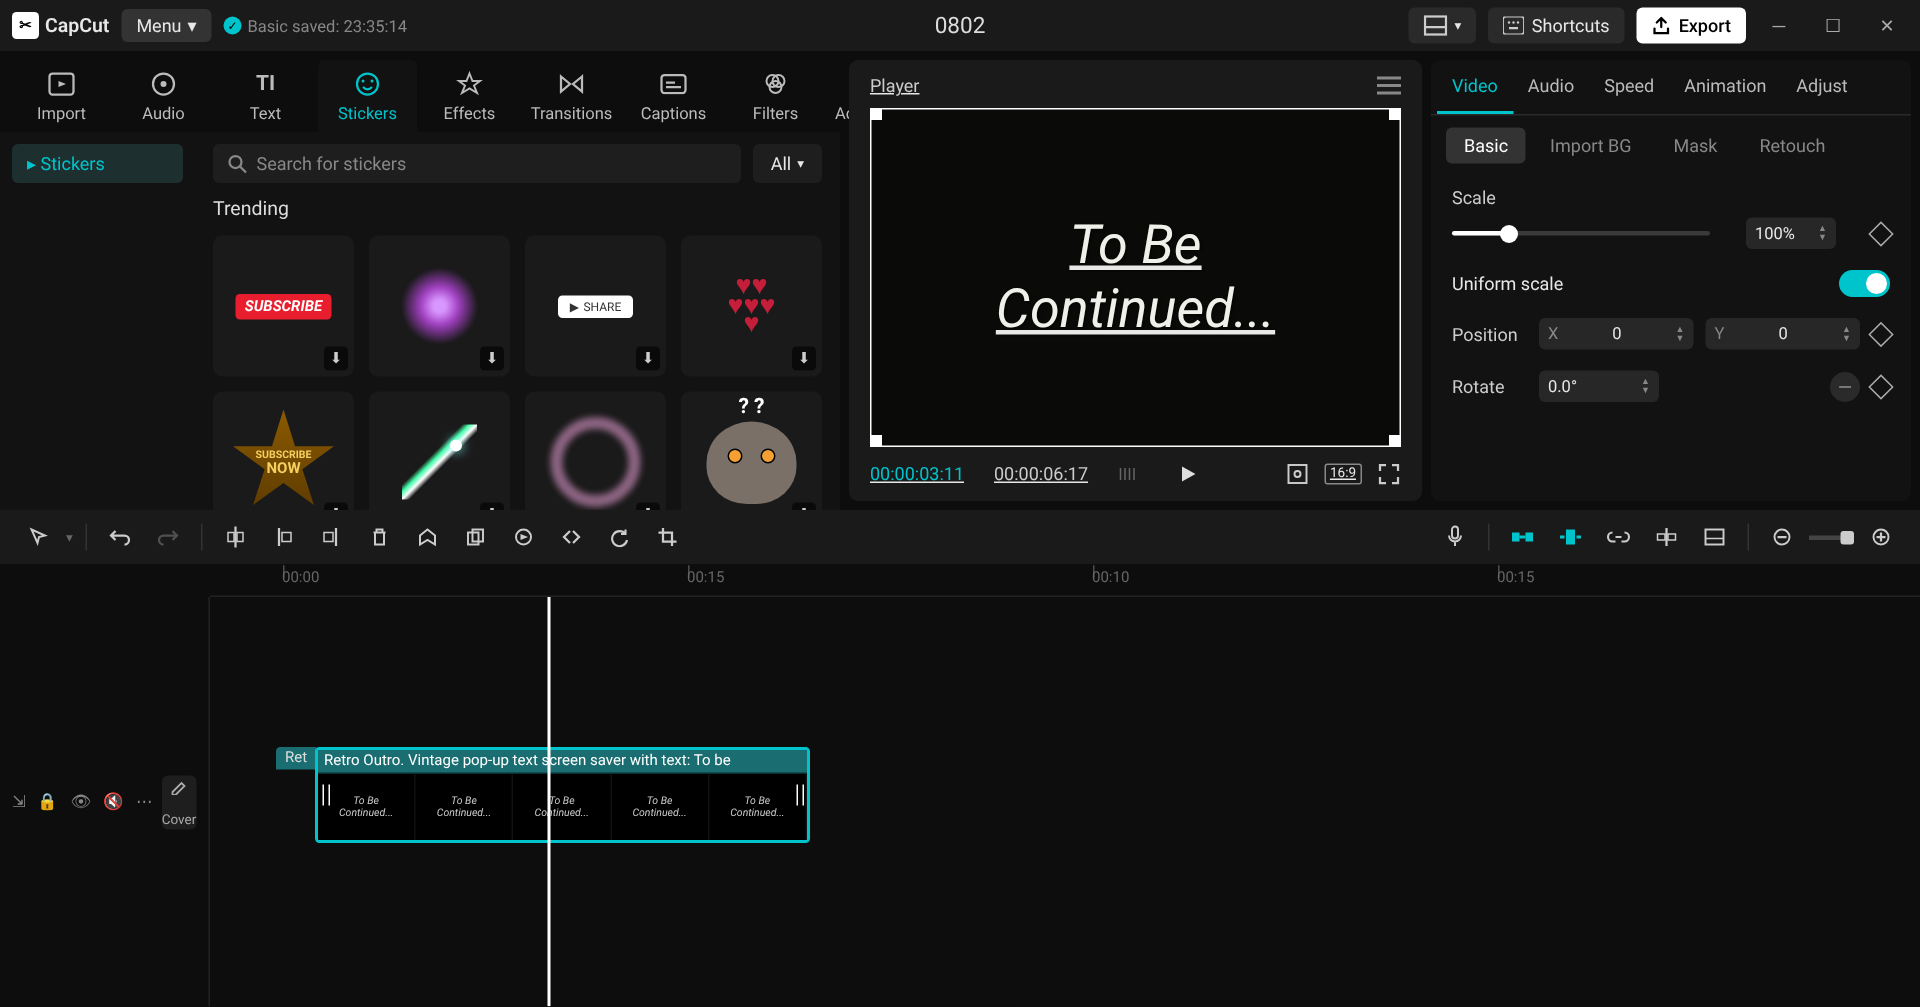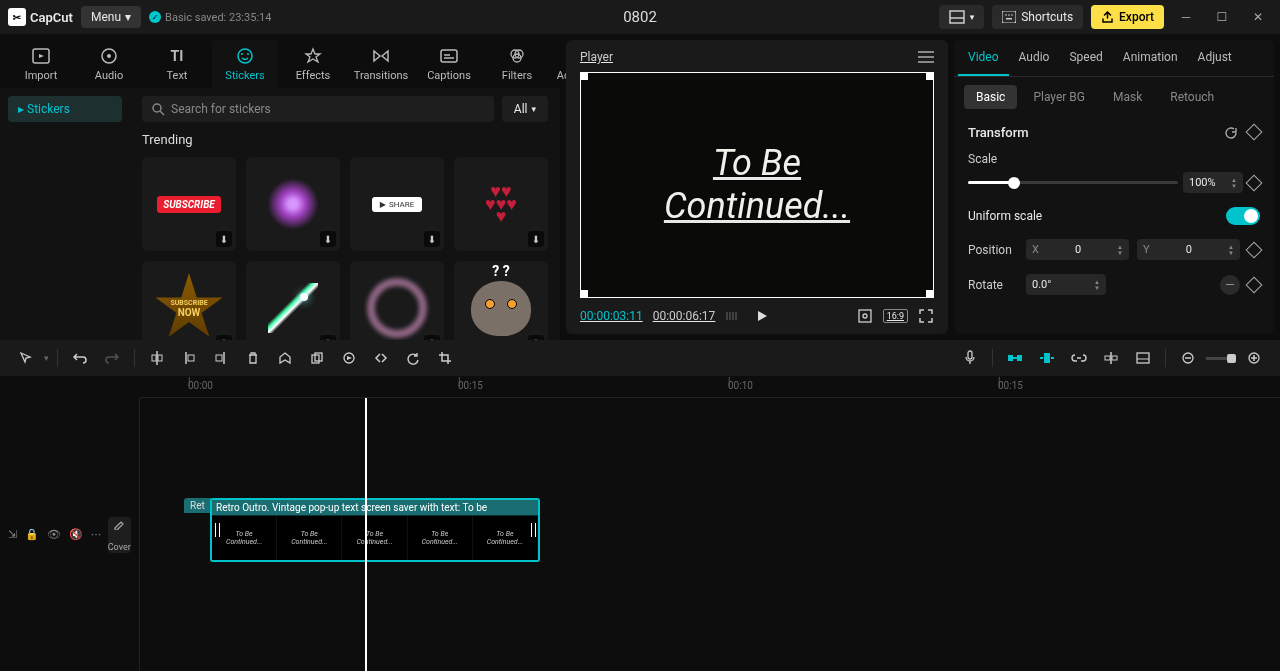--- a/index.html
+++ b/index.html
@@ -6,21 +6,21 @@
 body { background:#0d0d0d; color:#e8e8e8; width:1280px; height:671px; overflow:hidden; font-size:12px; }
 .titlebar { height:34px; background:#1a1a1a; display:flex; align-items:center; padding:0 8px; gap:8px; }
 .logo { display:flex; align-items:center; gap:4px; font-weight:600; font-size:13px; }
 .logo-icon { width:18px; height:18px; background:#fff; border-radius:3px; display:flex; align-items:center; justify-content:center; color:#000; font-size:10px; font-weight:bold; }
 .menu-btn { background:#333; padding:4px 10px; border-radius:4px; display:flex; align-items:center; gap:4px; cursor:pointer; font-size:12px; }
 .autosave { color:#888; font-size:11px; display:flex; align-items:center; gap:4px; }
 .check { width:12px; height:12px; background:#00c4cc; border-radius:50%; display:flex; align-items:center; justify-content:center; color:#000; font-size:8px; }
 .title-center { position:absolute; left:50%; transform:translateX(-50%); font-size:15px; color:#ddd; }
 .titlebar-right { margin-left:auto; display:flex; align-items:center; gap:8px; }
 .tb-btn { padding:5px 10px; background:#2a2a2a; border-radius:4px; display:flex; align-items:center; gap:5px; cursor:pointer; font-size:12px; }
-.export-btn { background:#fde047; color:#000; font-weight:500; }
+.export-btn { background:#ffffff; color:#000; font-weight:500; }
 .win-btn { width:28px; height:28px; display:flex; align-items:center; justify-content:center; cursor:pointer; color:#aaa; }
 .main { display:flex; height:306px; }
 .left-panel { width:560px; background:#121212; display:flex; flex-direction:column; }
 .top-tabs { display:flex; padding:6px 8px 0; gap:2px; background:#0d0d0d; }
 .top-tab { flex:0 0 auto; width:66px; display:flex; flex-direction:column; align-items:center; gap:3px; padding:6px 4px; cursor:pointer; color:#bbb; border-radius:4px 4px 0 0; }
 .top-tab.active { color:#00c4cc; background:#121212; }
 .top-tab-icon { width:20px; height:20px; display:flex; align-items:center; justify-content:center; }
 .top-tab-label { font-size:11px; }
 .left-body { display:flex; flex:1; overflow:hidden; }
 .left-sidebar { width:130px; padding:8px; }
@@ -46,21 +46,21 @@
 .cat-face { position:absolute; top:18px; left:50%; transform:translateX(-50%); display:flex; gap:12px; }
 .cat-eye { width:10px; height:10px; background:#f5a030; border-radius:50%; border:1px solid #000; }
 .player-panel { flex:1; background:#1a1a1a; margin:6px; border-radius:6px; padding:10px 14px; display:flex; flex-direction:column;text-decoration:underline; }
 .player-head { display:flex; justify-content:space-between; align-items:center; margin-bottom:8px; color:#ccc; }
 .burger { display:flex; flex-direction:column; gap:3px; cursor:pointer; }
 .burger div { width:16px; height:2px; background:#888; }
 .preview { flex:1; background:#0a0a08; border:1px solid #fff; position:relative; display:flex; align-items:center; justify-content:center; }
 .preview-handle { position:absolute; width:8px; height:8px; background:#fff; }
 .ph-tl { top:-1px; left:-1px; } .ph-tr { top:-1px; right:-1px; } .ph-bl { bottom:-1px; left:-1px; } .ph-br { bottom:-1px; right:-1px; }
 .preview-text { font-family:"Brush Script MT",cursive; font-size:36px; color:#f0f0ea; font-style:italic; text-align:center; line-height:1.2; text-shadow:1px 1px 2px rgba(0,0,0,0.5); }
-.player-ctrl { display:flex; align-items:center; gap:10px; margin-top:10px; }
+.player-ctrl { display:flex; align-items:center; gap:20px; margin-top:10px; }
 .time1 { color:#00c4cc; font-size:12px; }
 .time2 { color:#ccc; font-size:12px; }
 .play-icon { margin-left:6px; cursor:pointer; }
 .player-right { margin-left:auto; display:flex; gap:10px; align-items:center; }
 .aspect-badge { border:1px solid #888; padding:1px 3px; font-size:9px; border-radius:2px; }
 .right-panel { width:320px; background:#121212; margin:6px 6px 6px 0; border-radius:6px; display:flex; flex-direction:column; overflow:hidden; }
 .rp-tabs { display:flex; border-bottom:1px solid #2a2a2a; padding:0 4px; overflow:hidden; }
 .rp-tab { padding:10px 10px; font-size:12px; color:#bbb; cursor:pointer; white-space:nowrap; }
 .rp-tab.active { color:#00c4cc; border-bottom:2px solid #00c4cc; }
 .rp-subtabs { display:flex; padding:8px 10px; gap:4px; }
@@ -350,37 +350,28 @@
   <div class="right-panel">
     <div class="rp-tabs">
       <div class="rp-tab active">Video</div>
       <div class="rp-tab">Audio</div>
       <div class="rp-tab">Speed</div>
       <div class="rp-tab">Animation</div>
       <div class="rp-tab">Adjust</div>
     </div>
     <div class="rp-subtabs">
       <div class="rp-sub active">Basic</div>
-      <div class="rp-sub">Player BG</div>
+      <div class="rp-sub">Import BG</div>
       <div class="rp-sub">Mask</div>
       <div class="rp-sub">Retouch</div>
     </div>
     <div class="rp-body">
-      <div class="rp-section">
-        <span class="rp-section-title">Transform</span>
-        <div class="rp-icons">
-          <svg width="14" height="14">
-              <path d="M12 7 a5 5 0 1 1 -2 -4 M12 2 v4 h-4" fill="none" stroke="#aaa" stroke-width="1.4"></path>
-            </svg>
-          <div class="diamond"></div>
-        </div>
-      </div>
       <div style="margin-bottom:14px">
         <div class="rp-label" style="width:auto;margin-bottom:6px">Scale</div>
-        <div style="display:flex;align-items:center;gap:5px">
+        <div style="display:flex;align-items:center;gap:24px">
           <div class="slider">
               <div class="slider-fill" style="width:22%"></div>
               <div class="slider-thumb" style="left:22%"></div>
             </div>
           <div class="num-input">
               <span>100%</span>
               <div class="spinner">▲<br>▼</div>
             </div>
           <div class="diamond"></div>
         </div>

